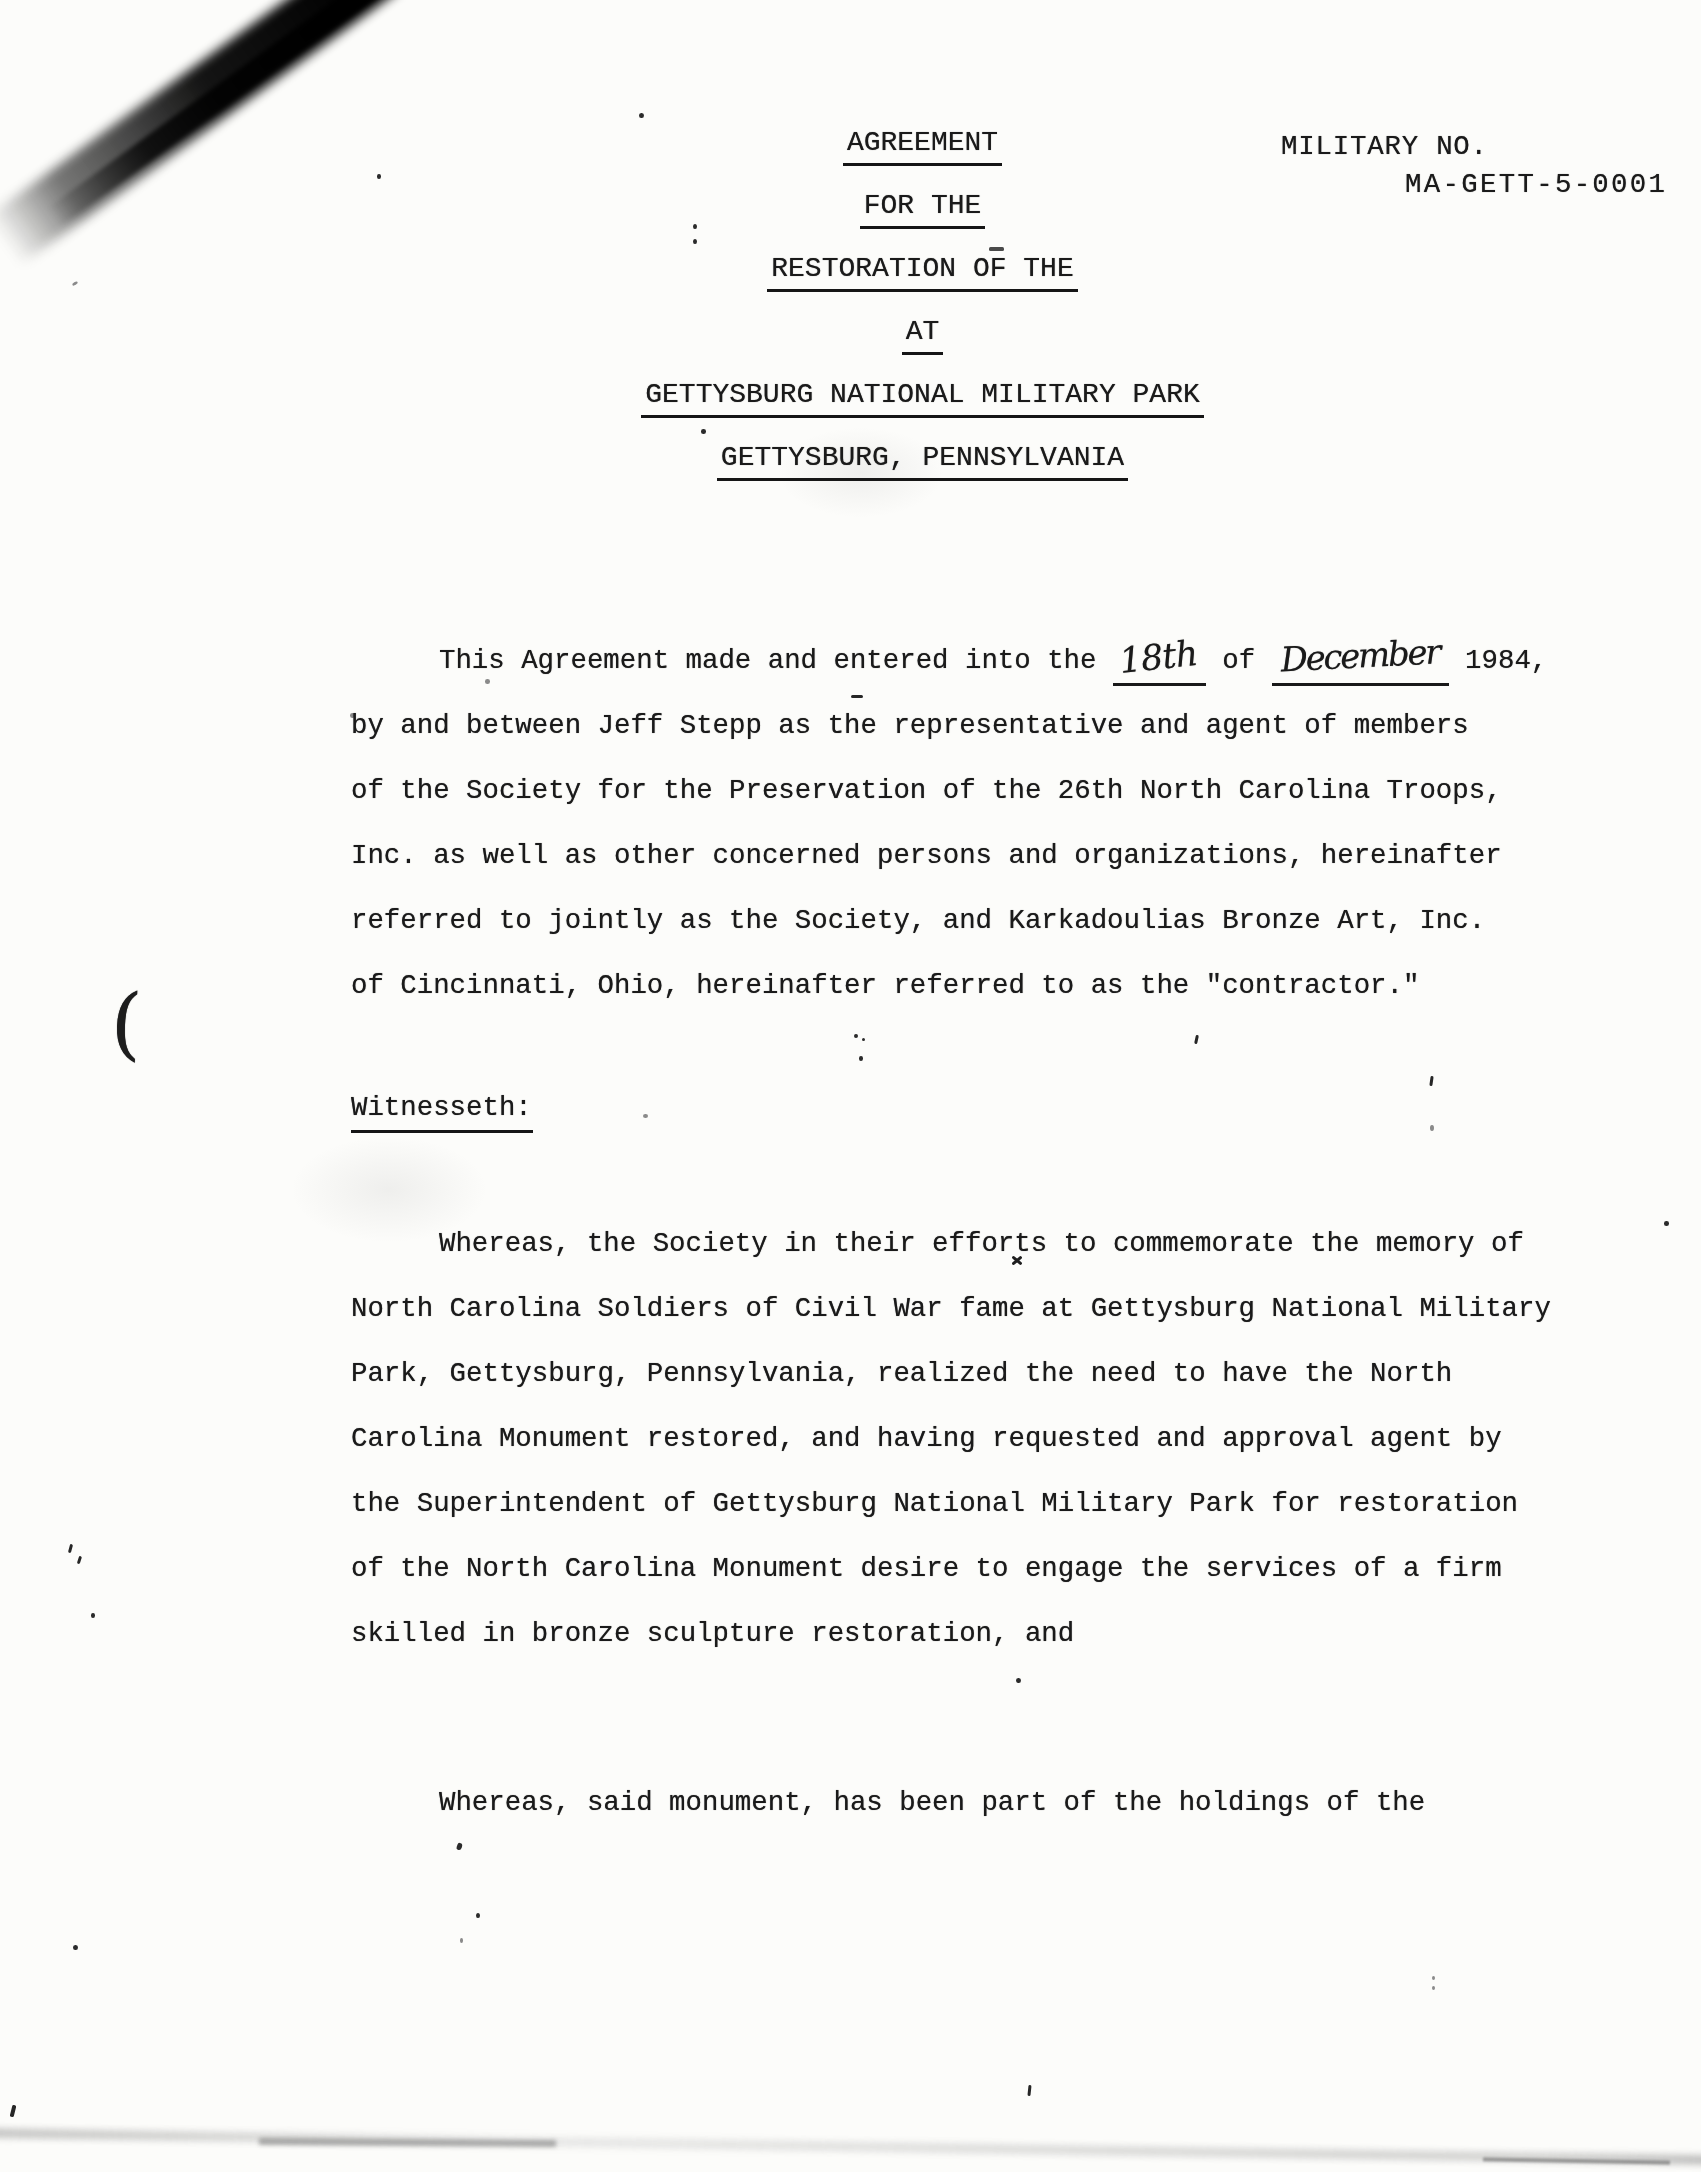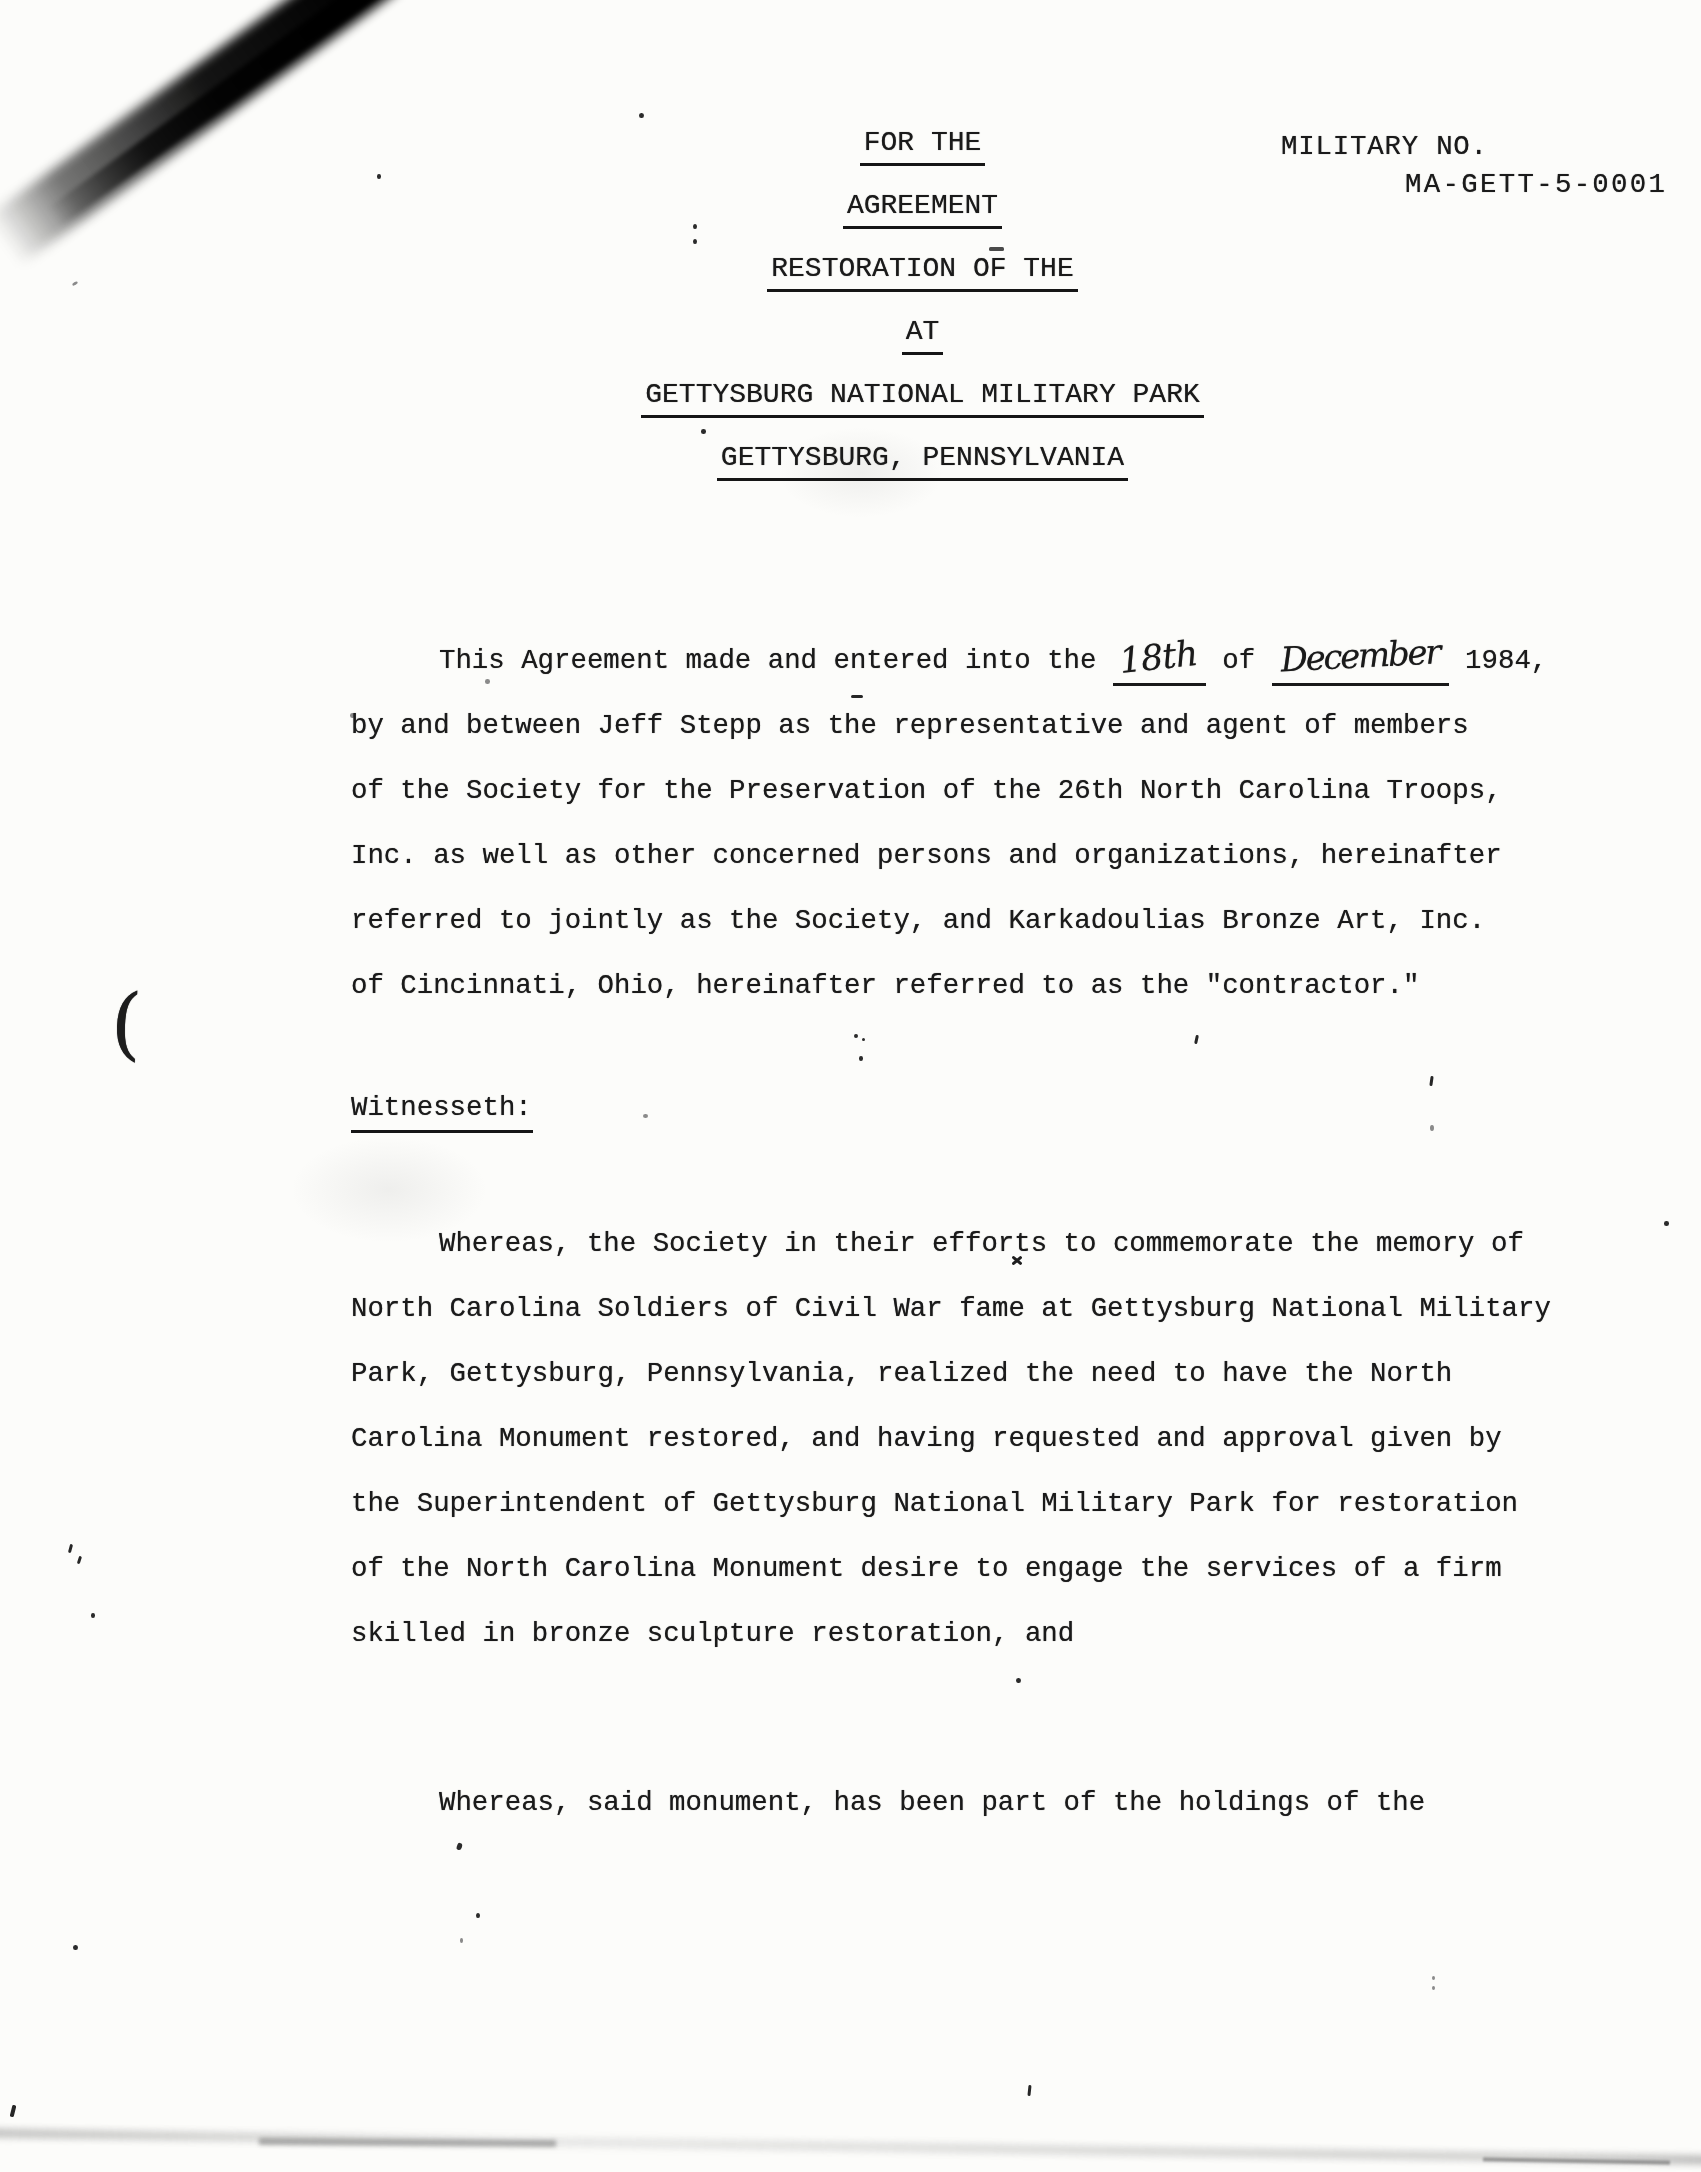--- a/index.html
+++ b/index.html
@@ -139,22 +139,22 @@
   <div class="speck" style="left:73px;top:1945px;width:4.6px;height:5.3px;"></div>
   <div class="speck faint" style="left:1432px;top:1976px;width:3px;height:3.8px;"></div>
   <div class="speck faint" style="left:1432px;top:1986px;width:3px;height:3.8px;"></div>
   <div class="tickmark" style="left:1028px;top:2085px;width:3px;height:10.7px;transform:rotate(6deg);"></div>
   <div class="tickmark" style="left:10.7px;top:2105px;width:3.8px;height:12.2px;transform:rotate(14deg);"></div>
 
   <div class="typed agno-label">MILITARY NO.</div>
   <div class="typed agno-value">MA-GETT-5-0001</div>
 
   <div class="title-block typed">
+    <div class="t-line"><span class="u">AGREEMENT</span></div>
     <div class="t-line"><span class="u">FOR THE</span></div>
-    <div class="t-line"><span class="u">AGREEMENT</span></div>
     <div class="t-line"><span class="u">RESTORATION OF THE</span></div>
     <div class="t-line"><span class="u">AT</span></div>
     <div class="t-line"><span class="u">GETTYSBURG NATIONAL MILITARY PARK</span></div>
     <div class="t-line"><span class="u">GETTYSBURG, PENNSYLVANIA</span></div>
   </div>
 
   <div class="para typed" style="top:628px;">
     <div class="p-line indent"><span>This Agreement made and entered into the</span> <span class="blank blank-day"><span class="hand">18th</span></span> <span>of</span> <span class="blank blank-month"><span class="hand hand-month">December</span></span> <span>1984,</span></div>
     <div class="p-line">by and between Jeff Stepp as the representative and agent of members</div>
     <div class="p-line">of the Society for the Preservation of the 26th North Carolina Troops,</div>
@@ -162,21 +162,21 @@
     <div class="p-line">referred to jointly as the Society, and Karkadoulias Bronze Art, Inc.</div>
     <div class="p-line">of Cincinnati, Ohio, hereinafter referred to as the "contractor."</div>
   </div>
 
   <div class="heading typed" style="top:1092px;text-align:center;"><span class="u" style="padding:0 1.5px 6.9px 0;">Witnesseth:</span></div>
 
   <div class="para typed" style="top:1211px;">
     <div class="p-line indent">Whereas, the Society in their efforts to commemorate the memory of</div>
     <div class="p-line">North Carolina Soldiers of Civil War fame at Gettysburg National Military</div>
     <div class="p-line">Park, Gettysburg, Pennsylvania, realized the need to have the North</div>
-    <div class="p-line">Carolina Monument restored, and having requested and approval given by</div>
+    <div class="p-line">Carolina Monument restored, and having requested and approval agent by</div>
     <div class="p-line">the Superintendent of Gettysburg National Military Park for restoration</div>
     <div class="p-line">of the North Carolina Monument desire to engage the services of a firm</div>
     <div class="p-line">skilled in bronze sculpture restoration, and</div>
   </div>
 
   <div class="para typed" style="top:1770px;">
     <div class="p-line indent">Whereas, said monument, has been part of the holdings of the</div>
   </div>
 
 </div>

